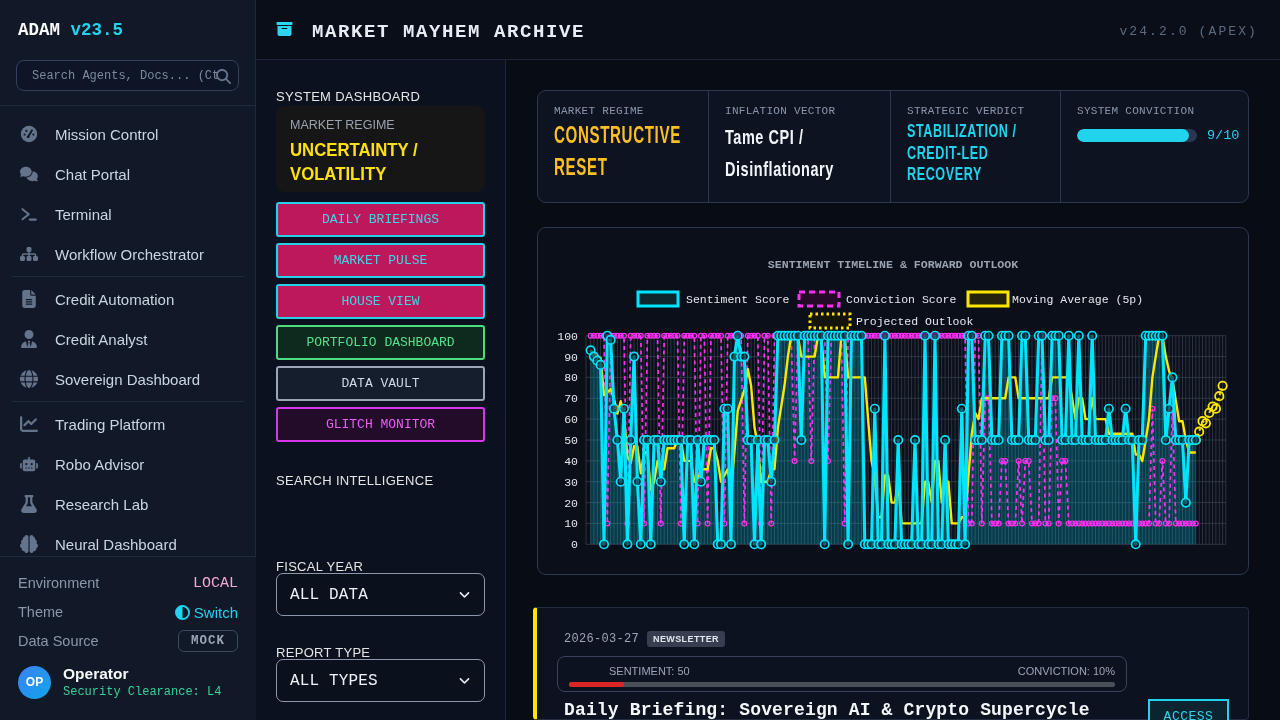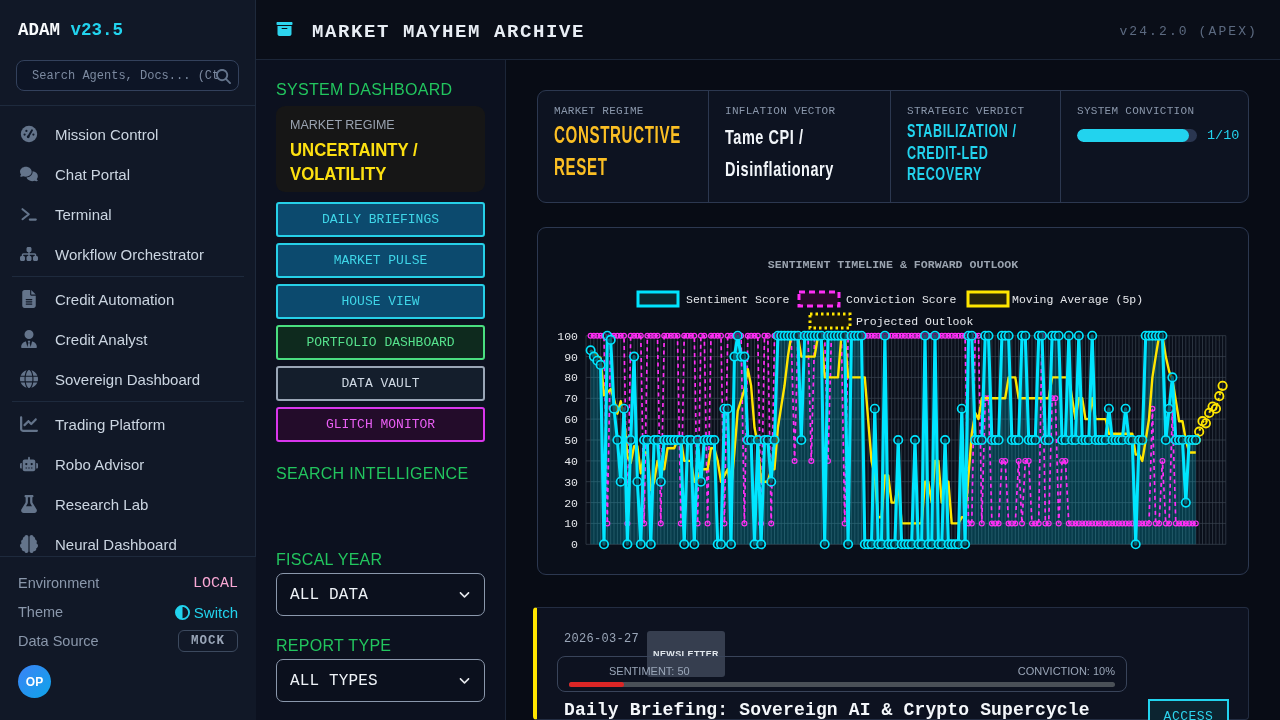--- a/index.html
+++ b/index.html
@@ -32,26 +32,26 @@
 
 
 .hdr { position:absolute; left:256px; top:0; width:1024px; height:60px; background:#0a0e18; border-bottom:1px solid #1c2638; }
 .hdr .bic { position:absolute; left:20px; top:21px; }
 .hdr .ttl { position:absolute; left:56px; top:21px; color:#e8edf4; font-family:"Liberation Mono",monospace; font-weight:bold; font-size:19px; letter-spacing:1.6px; }
 .hdr .ver { position:absolute; right:22px; top:24px; color:#5c6a80; font-family:"Liberation Mono",monospace; font-size:13px; letter-spacing:2.1px; }
 
 
 .panel { position:absolute; left:256px; top:60px; width:250px; height:660px; background:#0c111f; border-right:1px solid #1c2638; }
 .panel .in { position:absolute; left:20px; width:209px; }
-.plabel { color:#22c55e; font-size:16px; letter-spacing:0.3px; }
+.plabel { color:#e5e5e5; font-size:13px; letter-spacing:0.3px;margin-top:8px; }
 .regime { position:absolute; left:20px; top:46px; width:209px; height:86px; background:#161616; border-radius:9px; padding:12px 14px; }
 .regime .rl { color:#9aa3b0; font-size:12.5px; }
 .regime .rv { color:#fde011; font-weight:bold; font-size:19px; line-height:24.3px; margin-top:6px; transform:scaleX(0.88); transform-origin:left; white-space:nowrap; }
 .pbtn { position:absolute; left:20px; width:209px; height:35px; border-radius:3px; display:flex; align-items:center; justify-content:center; font-family:"Liberation Mono",monospace; font-size:13px; }
-.pbtn.cy { border:2px solid #26d0e8; color:#3fd6e8; background:#0c4a6e; }
+.pbtn.cy { border:2px solid #26d0e8; color:#3fd6e8; background:#be185d; }
 .pbtn.gr { border:2px solid #4ade80; color:#56e18c; background:#0e2a1e; }
 .pbtn.gy { border:2px solid #9aa6b6; color:#cfd8e3; background:#141e2c; }
 .pbtn.mg { border:2px solid #d936ec; color:#ea5ff5; background:#230c2a; }
 .fbox { position:absolute; left:20px; width:209px; border:1px solid #8b98ac; border-radius:7px; background:#0b101d; display:flex; align-items:center; padding:0 13px; }
 .fbox .txt { font-family:"Liberation Mono",monospace; font-size:16px; color:#8a97ab; }
 .fbox.sel .txt { color:#eef2f7; letter-spacing:0.15px; }
 .fbox.sel { justify-content:space-between; }
 
 
 .main { position:absolute; left:506px; top:60px; width:774px; height:660px; background:#080c15; }
@@ -63,21 +63,21 @@
 .sv.am { color:#fbbf24; font-size:24px; line-height:31.7px; margin-top:2px; letter-spacing:1px; transform:scaleX(0.63); }
 .sv.wh { color:#f1f5f9; font-size:21px; line-height:31.7px; margin-top:4px; letter-spacing:0.8px; transform:scaleX(0.69); }
 .sv.cy { color:#22d3ee; font-size:17.5px; line-height:21.5px; margin-top:4px; letter-spacing:0.8px; transform:scaleX(0.72); }
 .convrow { display:flex; align-items:center; margin-top:11px; }
 .cbar { width:120px; height:13px; border-radius:7px; background:#2a3650; overflow:hidden; }
 .cfill { width:93%; height:100%; background:#22d3ee; border-radius:7px; }
 .cnum { color:#22d3ee; font-family:"Liberation Mono",monospace; font-size:13.5px; margin-left:10px; }
 .chartcard { position:absolute; left:31px; top:167px; width:712px; height:348px; background:#0a0f1a; border:1px solid #2c3850; border-radius:9px; overflow:hidden; }
 .news { position:absolute; left:27px; top:547px; width:716px; height:113px; background:#0d1220; border:1px solid #232d42; border-left:4px solid #ffe600; border-radius:4px; }
 .ndate { position:absolute; left:27px; top:24px; color:#9aa6b8; font-family:"Liberation Mono",monospace; font-size:12px; letter-spacing:0.3px; }
-.nbadge { position:absolute; left:110px; top:23px; background:#363e4f; color:#e2e8ee; font-size:9px; font-weight:bold; letter-spacing:0.4px; padding:18px 6px; border-radius:3px; }
+.nbadge { position:absolute; left:110px; top:23px; background:#363e4f; color:#e2e8ee; font-size:9px; font-weight:bold; letter-spacing:0.4px; padding:3px 6px; border-radius:3px; }
 .nbar { position:absolute; left:20px; top:48px; width:570px; height:36px; border:1px solid #39445a; border-radius:8px; padding:8px 11px 0; }
 .nbar .lbls { display:flex; justify-content:space-between; color:#9aa6b8; font-size:11px;margin-left:40px; }
 .track { margin-top:5px; height:5px; border-radius:3px; background:#4a5057; position:relative; }
 .tfill { position:absolute; left:0; top:0; height:100%; width:10%; background:#dc2626; border-radius:3px; }
 .ntitle { position:absolute; left:27px; top:92px; color:#f4f7fa; font-family:"Liberation Mono",monospace; font-weight:bold; font-size:18px; letter-spacing:0.15px; white-space:nowrap; }
 .access { position:absolute; right:19px; top:91px; width:81px; height:34px; border:2px solid #22d3ee; background:#0c2430; color:#2dd4ee; font-family:"Liberation Mono",monospace; font-size:13px; letter-spacing:0.5px; display:flex; align-items:center; justify-content:center; }
 </style>
 </head>
 <body>
 <div class="lsb">
@@ -199,20 +199,24 @@
         <span class="switch"><svg width="15" height="15" viewBox="0 0 512 512" fill="#22d3ee" style="vertical-align:-2px">
             <path d="M448 256c0-106-86-192-192-192V448c106 0 192-86 192-192zM0 256a256 256 0 1 1 512 0A256 256 0 1 1 0 256z"></path>
           </svg> Switch</span>
       </div>
     <div class="frow">
         <span class="k">Data Source</span>
         <span class="mock">MOCK</span>
       </div>
     <div class="user">
       <div class="avatar">OP</div>
+      <div class="uinfo">
+          <div class="uname">Operator</div>
+          <div class="uclr">Security Clearance: L4</div>
+        </div>
     </div>
   </div>
 </div>
 
 <div class="hdr">
     <span class="bic"><svg width="17" height="16" viewBox="0 0 512 512" fill="#2dd4ee">
         <path d="M32 32H480c17.7 0 32 14.3 32 32V96c0 17.7-14.3 32-32 32H32C14.3 128 0 113.7 0 96V64C0 46.3 14.3 32 32 32zm0 128H480V416c0 35.3-28.7 64-64 64H96c-35.3 0-64-28.7-64-64V160zm128 80c0 8.8 7.2 16 16 16H336c8.8 0 16-7.2 16-16s-7.2-16-16-16H176c-8.8 0-16 7.2-16 16z"></path>
       </svg></span>
     <span class="ttl">MARKET MAYHEM ARCHIVE</span>
     <span class="ver">v24.2.0 (APEX)</span>
@@ -260,21 +264,21 @@
     <div class="scol" style="width:170px">
       <div class="slb">STRATEGIC VERDICT</div>
       <div class="sv cy">STABILIZATION /<br>CREDIT-LED<br>RECOVERY</div>
     </div>
     <div class="scol" style="width:188px">
       <div class="slb">SYSTEM CONVICTION</div>
       <div class="convrow">
           <div class="cbar">
             <div class="cfill"></div>
           </div>
-          <span class="cnum">1/10</span>
+          <span class="cnum">9/10</span>
         </div>
     </div>
   </div>
   <div class="chartcard"><svg width="710" height="346" viewBox="0 0 710 346" font-family="Liberation Mono, monospace">
         <text x="355" y="40" fill="#9aa3af" font-size="11.6" font-weight="bold" text-anchor="middle">SENTIMENT TIMELINE &amp; FORWARD OUTLOOK</text>
         <rect x="100" y="64" width="40" height="14" fill="#0c272e" stroke="#00e5ff" stroke-width="3"></rect>
         <text x="148" y="75" fill="#e5e7eb" font-size="11.5">Sentiment Score</text>
         <rect x="261" y="64" width="40" height="14" fill="#250b28" stroke="#ff2ef5" stroke-width="3" stroke-dasharray="6 4"></rect>
         <text x="308" y="75" fill="#e5e7eb" font-size="11.5">Conviction Score</text>
         <rect x="430" y="64" width="40" height="14" fill="#26240c" stroke="#ffe600" stroke-width="3"></rect>

